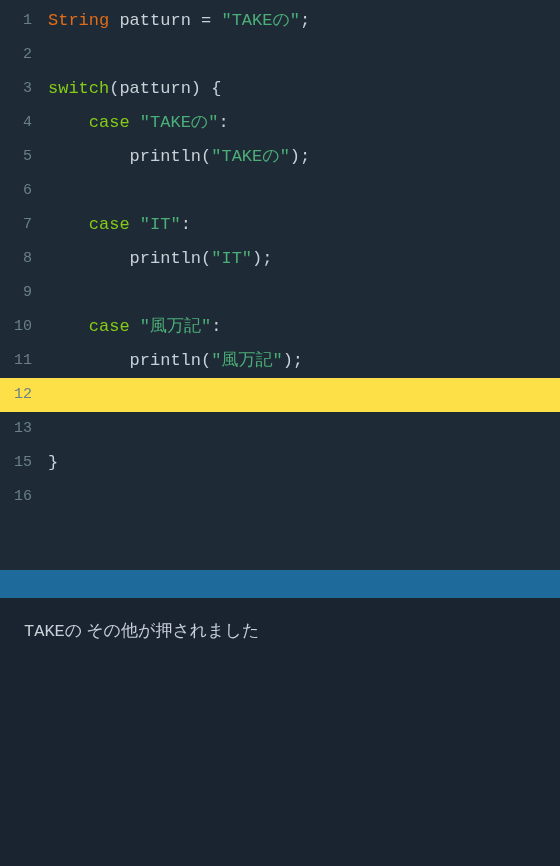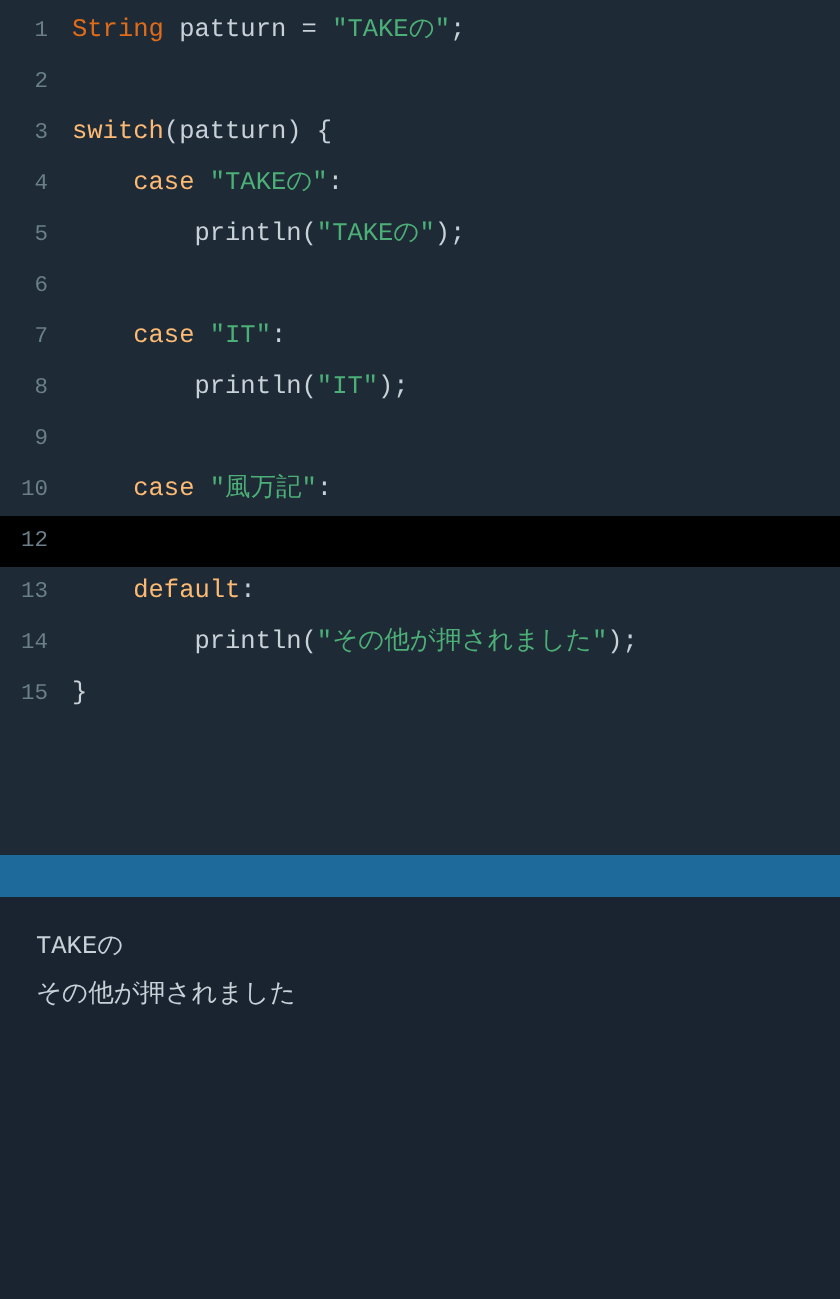--- a/index.html
+++ b/index.html
@@ -29,21 +29,21 @@
     .code-line {
       display: flex;
       align-items: center;
       height: 34px;
       min-height: 34px;
       font-size: 17px;
       line-height: 34px;
     }
 
     .code-line.highlighted {
-      background: #000000;
+      background: #fde047;
     }
 
     .line-num {
       width: 44px;
       min-width: 44px;
       text-align: right;
       padding-right: 12px;
       color: #6a7f8a;
       font-size: 15px;
       user-select: none;
@@ -51,39 +51,39 @@
     }
 
     .line-content {
       padding-left: 4px;
       white-space: pre;
       font-size: 17px;
     }
 
     
     .kw-type   { color: #e06c1a; margin-top: 48px; }   
-    .kw-ctrl   { color: #fdba74; }   
+    .kw-ctrl   { color: #84cc16; }   
     .str       { color: #4caf78; }   
     .plain     { color: #c8d0d8; margin-top: 12px; }   
 
     
     .divider-bar {
       width: 100%;
       height: 28px;
       background: #1e6a9a;
     }
 
     
     .output-area {
       background: #1a2330;
       width: 100%;
       height: 268px;
       padding: 20px 24px;
       display: flex;
-      flex-direction: column;
+      flex-direction: row;
       gap: 4px;
     }
 
     .output-line {
       color: #c8d0d8;
       font-size: 17px;
       font-family: 'Courier New', Courier, monospace;
       line-height: 28px;
     }
   </style>
@@ -125,35 +125,38 @@
         <span class="line-content"><span class="plain">        println(</span><span class="str">"IT"</span><span class="plain">);</span></span>
       </div>
       <div class="code-line">
         <span class="line-num">9</span>
         <span class="line-content"></span>
       </div>
       <div class="code-line">
         <span class="line-num">10</span>
         <span class="line-content"><span class="plain">    </span><span class="kw-ctrl">case</span><span class="plain"> </span><span class="str">"風万記"</span><span class="plain">:</span></span>
       </div>
+      <div class="code-line">
+        <span class="line-num">11</span>
+        <span class="line-content"><span class="plain">        println(</span><span class="str">"風万記"</span><span class="plain">);</span></span>
+      </div>
       <div class="code-line highlighted">
         <span class="line-num">12</span>
         <span class="line-content"></span>
       </div>
       <div class="code-line">
         <span class="line-num">13</span>
-        <span class="line-content"><span class="plain">    </span><span class="kw-ctrl">default</span><span class="plain">:</span></span>
-      </div>
-      <div class="code-line">
-        <span class="line-num">14</span>
-        <span class="line-content"><span class="plain">        println(</span><span class="str">"その他が押されました"</span><span class="plain">);</span></span>
       </div>
       <div class="code-line">
         <span class="line-num">15</span>
         <span class="line-content"><span class="plain">}</span></span>
+      </div>
+      <div class="code-line">
+        <span class="line-num">16</span>
+        <span class="line-content"></span>
       </div>
     </div>
 </div>
 
 <div class="divider-bar"></div>
 
 <div class="output-area" id="output-area">
     <div class="output-line">TAKEの</div>
     <div class="output-line">その他が押されました</div>
   </div>

